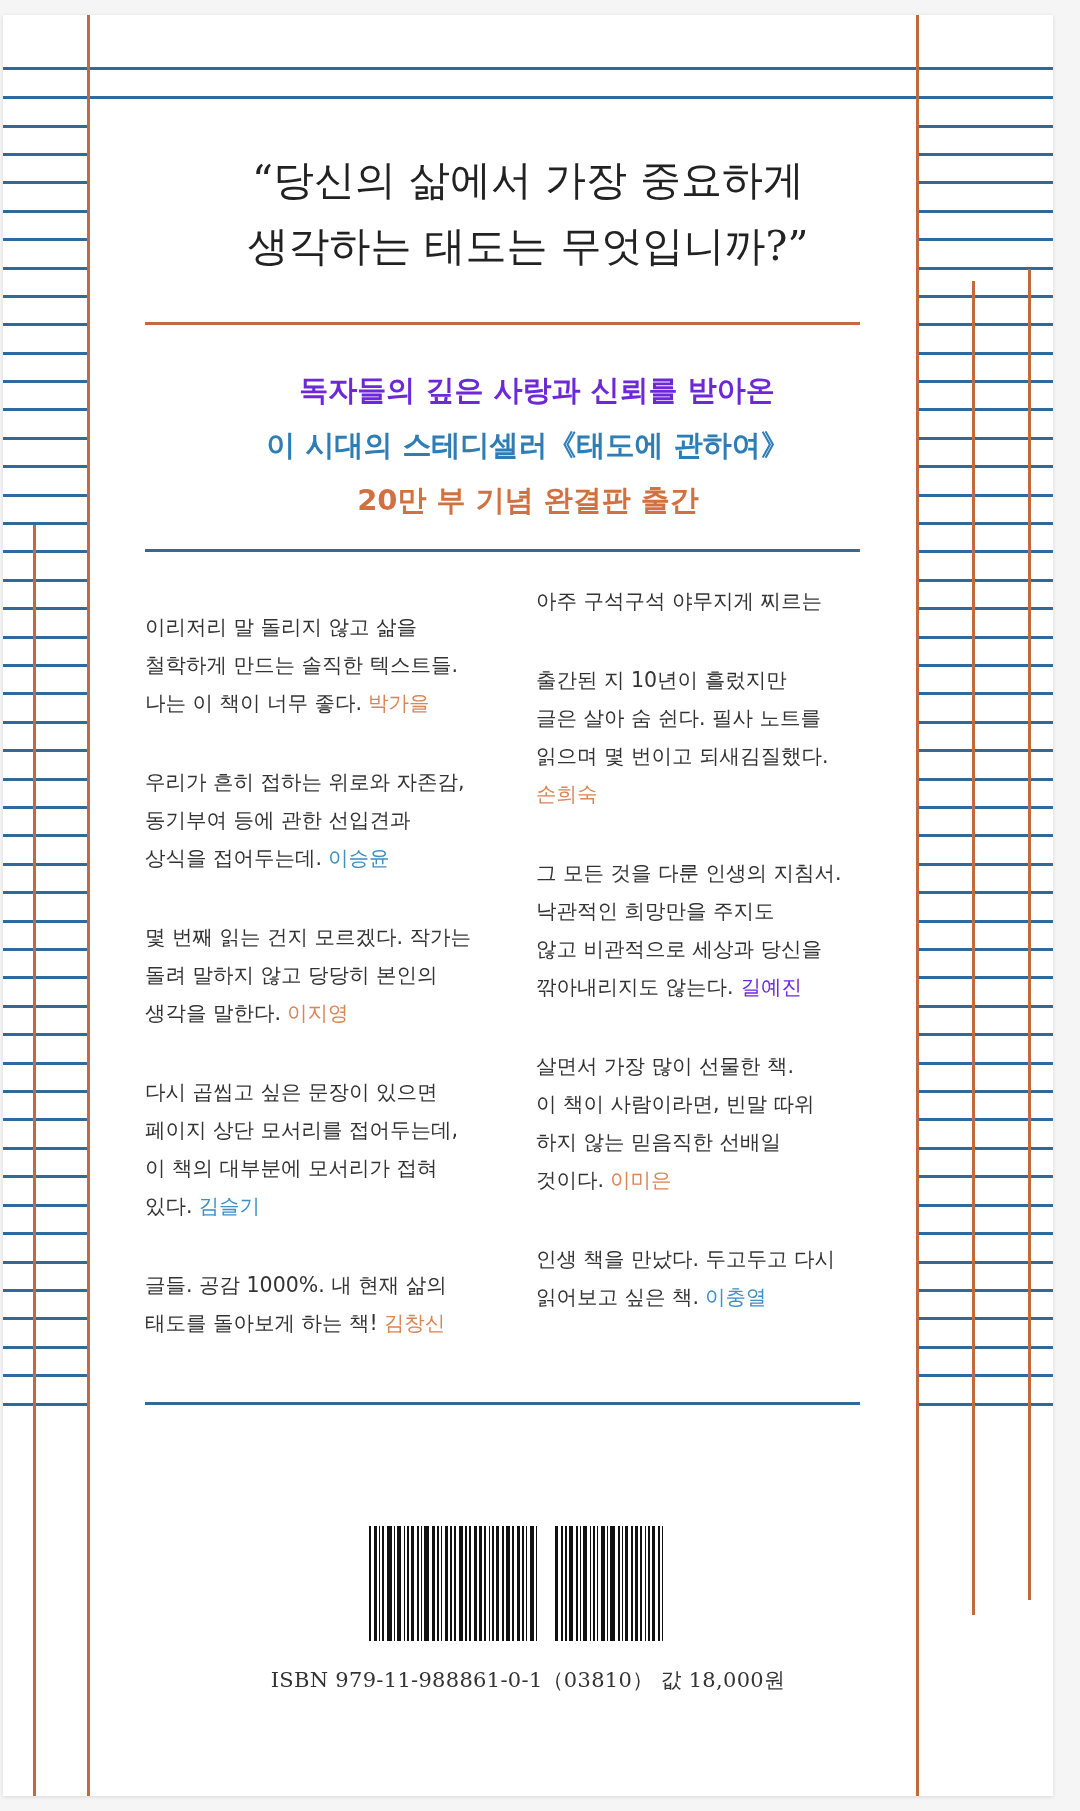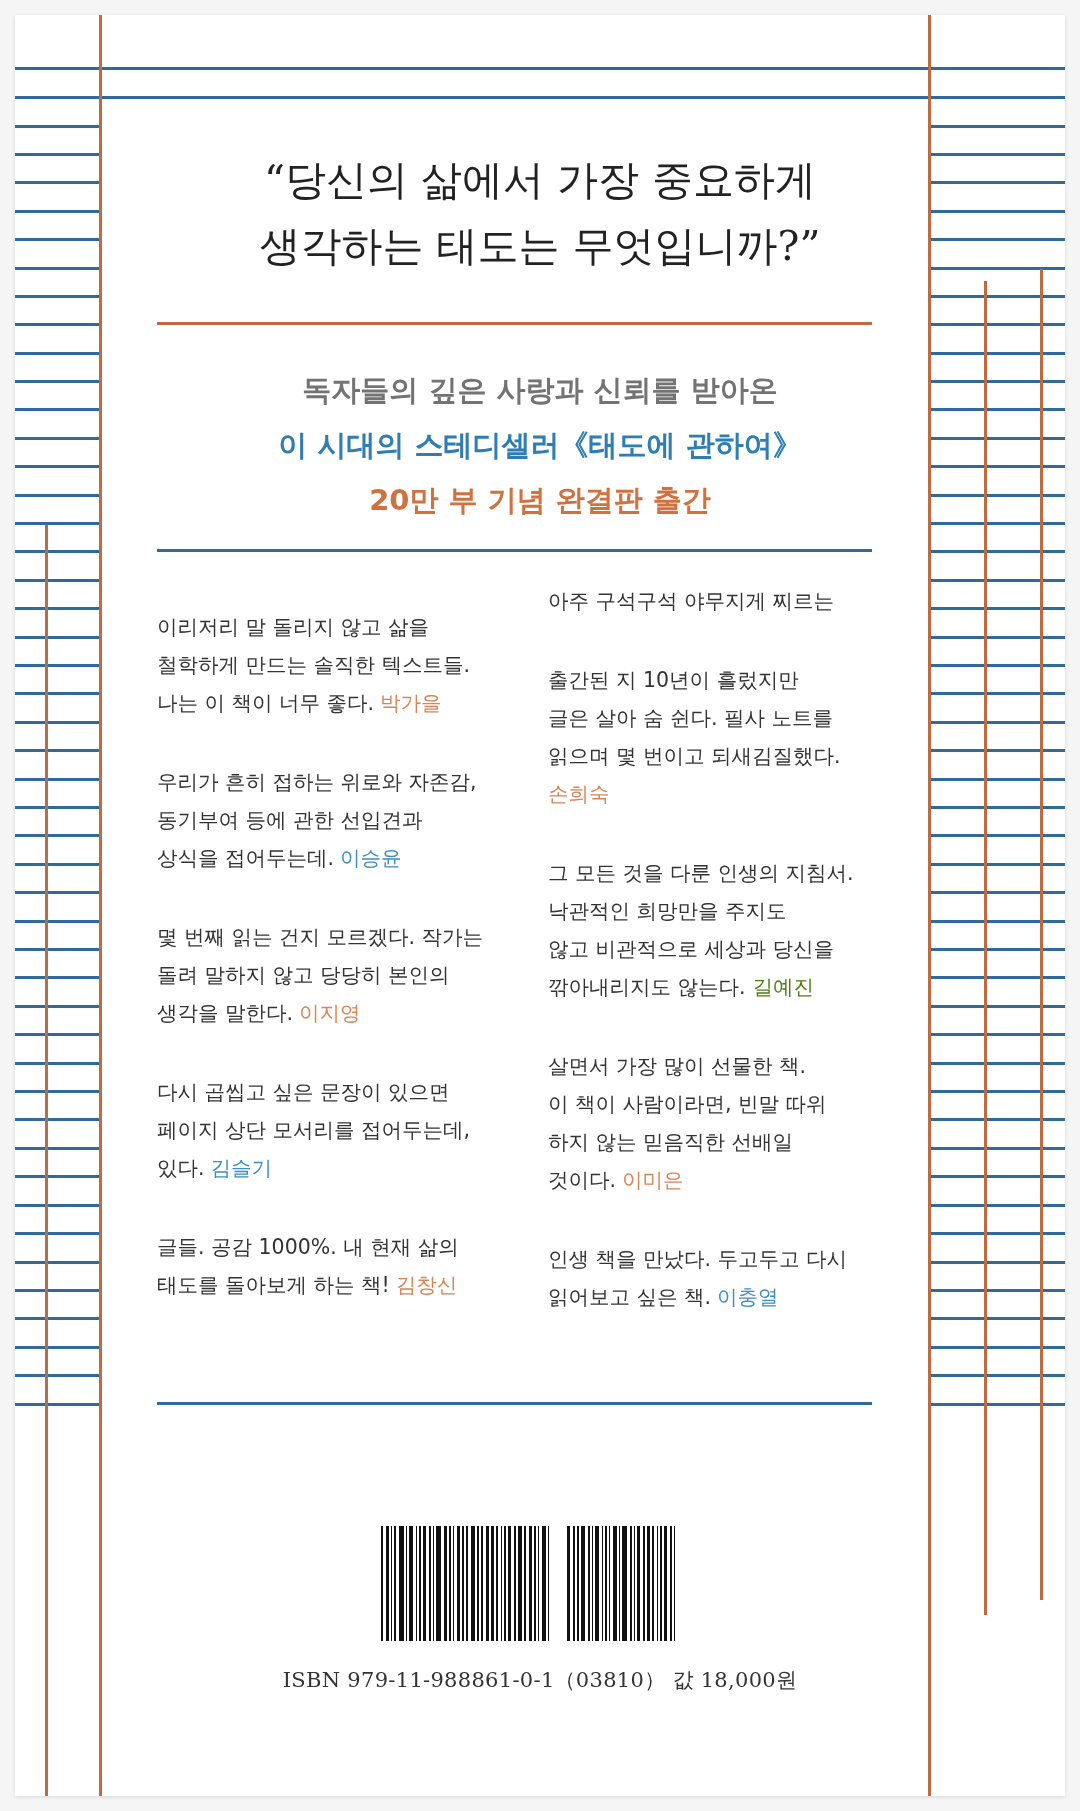--- a/index.html
+++ b/index.html
@@ -1,21 +1,21 @@
 <!DOCTYPE html>
 <html><head>
 <meta charset="utf-8">
 <style>
   html, body { margin: 0; padding: 0; }
   body {
     width: 1080px; height: 1811px; background: #f5f5f5; position: relative; overflow: hidden;
     font-family: "DejaVu Sans", sans-serif;
   }
   .card {
-    position: absolute; left: 15px; top: 15px; width: 1050px; height: 1781px;
+    position: absolute; left: 3px; top: 15px; width: 1050px; height: 1781px;
     background: #ffffff; box-shadow: 0 1px 4px rgba(0,0,0,0.12);
     overflow: hidden;
   }
   .hline { position: absolute; height: 3px; background: #2f6a9a; }
   .vline { position: absolute; width: 3px; background: #c26a3f; }
   .divider { position: absolute; height: 3px; }
   .quote {
     position: absolute; left: 0; width: 1050px; top: 132px; text-align: center;
     font-family: "DejaVu Serif", serif; font-size: 41px; line-height: 66px; color: #222;
   }
@@ -146,21 +146,21 @@
       <div class="vline" style="left:1025px; top:254px; height:1331px;"></div>
     </div>
 
   <div class="quote">
     <div>“당신의 삶에서 가장 중요하게</div>
     <div>생각하는 태도는 무엇입니까?”</div>
   </div>
 
   <div class="divider" style="left:142px; width:715px; top:307px; background:#c26a3f;"></div>
 
-  <div class="headline" style="top:360px; color:#737373;">독자들의 깊은 사랑과 신뢰를 받아온</div>
+  <div class="headline" style="top:360px; color:#6d28d9;margin-left:9px;">독자들의 깊은 사랑과 신뢰를 받아온</div>
   <div class="headline" style="top:415px; color:#2e7db5;">이 시대의 스테디셀러《태도에 관하여》</div>
   <div class="headline" style="top:470px; color:#d0713f;">20만 부 기념 완결판 출간</div>
 
   <div class="divider" style="left:142px; width:715px; top:534px; background:#2f6a9a;"></div>
 
   <div class="col" id="col-left" style="left:142px; top:567px;margin-top:26px;">
       <div class="review">
         <div><span>이리저리 말 돌리지 않고 삶을</span></div>
         <div><span>철학하게 만드는 솔직한 텍스트들.</span></div>
         <div><span>나는 이 책이 너무 좋다.</span><span class="reviewer" style="color: rgb(217, 133, 85);">박가을</span></div>
@@ -171,20 +171,21 @@
         <div><span>상식을 접어두는데.</span><span class="reviewer" style="color: rgb(63, 142, 196);">이승윤</span></div>
       </div>
       <div class="review">
         <div><span>몇 번째 읽는 건지 모르겠다. 작가는</span></div>
         <div><span>돌려 말하지 않고 당당히 본인의</span></div>
         <div><span>생각을 말한다.</span><span class="reviewer" style="color: rgb(217, 133, 85);">이지영</span></div>
       </div>
       <div class="review">
         <div><span>다시 곱씹고 싶은 문장이 있으면</span></div>
         <div><span>페이지 상단 모서리를 접어두는데,</span></div>
+        <div><span>이 책의 대부분에 모서리가 접혀</span></div>
         <div><span>있다.</span><span class="reviewer" style="color: rgb(63, 142, 196);">김슬기</span></div>
       </div>
       <div class="review">
         <div><span>글들. 공감 1000%. 내 현재 삶의</span></div>
         <div><span>태도를 돌아보게 하는 책!</span><span class="reviewer" style="color: rgb(217, 133, 85);">김창신</span></div>
       </div>
     </div>
   <div class="col" id="col-right" style="left:533px; top:567px;">
       <div class="review">
         <div><span>아주 구석구석 야무지게 찌르는</span></div>
@@ -192,21 +193,21 @@
       <div class="review">
         <div><span>출간된 지 10년이 흘렀지만</span></div>
         <div><span>글은 살아 숨 쉰다. 필사 노트를</span></div>
         <div><span>읽으며 몇 번이고 되새김질했다.</span></div>
         <div><span></span><span class="reviewer" style="margin-left: 0px; color: rgb(217, 133, 85);">손희숙</span></div>
       </div>
       <div class="review">
         <div><span>그 모든 것을 다룬 인생의 지침서.</span></div>
         <div><span>낙관적인 희망만을 주지도</span></div>
         <div><span>않고 비관적으로 세상과 당신을</span></div>
-        <div><span>깎아내리지도 않는다.</span><span class="reviewer" style="color: #4d7c0f; margin-left: 7px;">길예진</span></div>
+        <div><span>깎아내리지도 않는다.</span><span class="reviewer" style="color: #6d28d9; margin-left: 7px;">길예진</span></div>
       </div>
       <div class="review">
         <div><span>살면서 가장 많이 선물한 책.</span></div>
         <div><span>이 책이 사람이라면, 빈말 따위</span></div>
         <div><span>하지 않는 믿음직한 선배일</span></div>
         <div><span>것이다.</span><span class="reviewer" style="color: rgb(217, 133, 85);">이미은</span></div>
       </div>
       <div class="review">
         <div><span>인생 책을 만났다. 두고두고 다시</span></div>
         <div><span>읽어보고 싶은 책.</span><span class="reviewer" style="color: rgb(63, 142, 196);">이충열</span></div>

